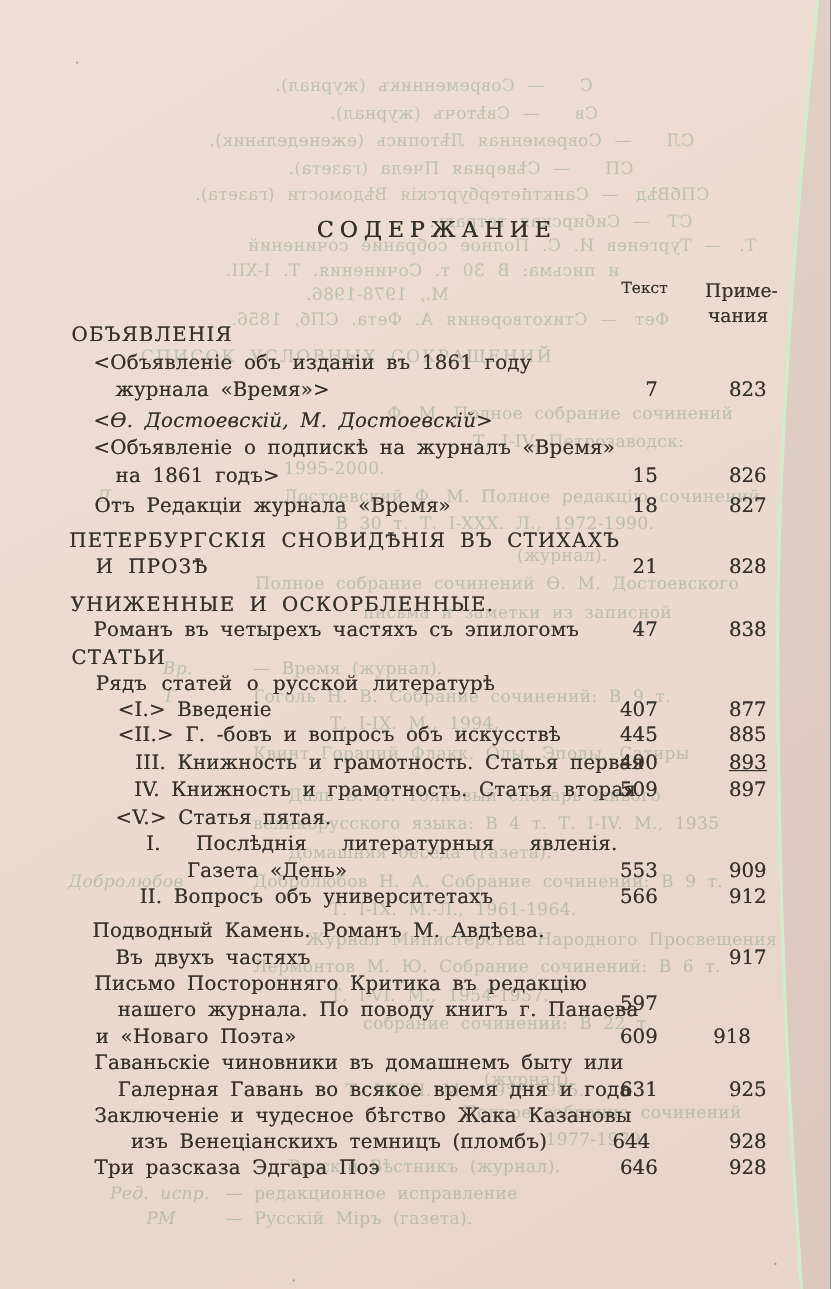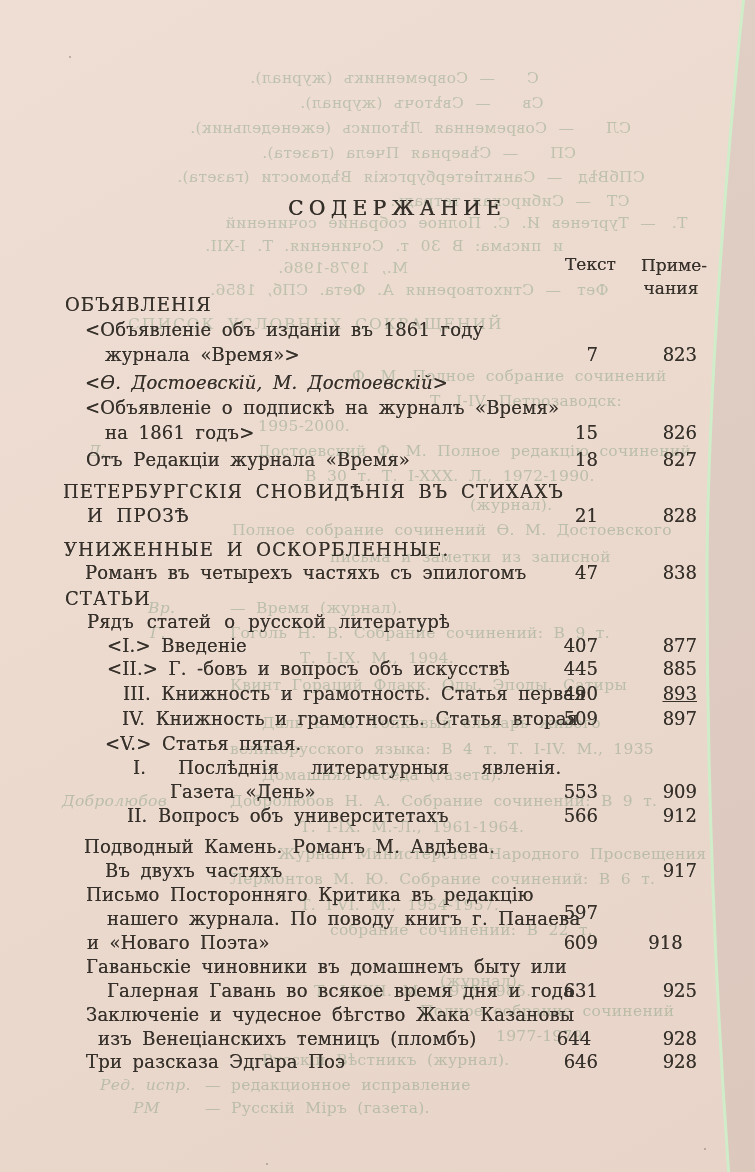--- a/index.html
+++ b/index.html
@@ -18,21 +18,21 @@
   .caps{letter-spacing:1.1px;word-spacing:6px;}
   .it{font-style:italic;}
   .num{position:absolute;font-size:18px;line-height:20px;text-align:right;
        text-shadow:0 0 .6px rgba(53,47,40,.75);}
   .n1{left:550px;width:48px;}
   .n2{left:634px;width:63px;}
   .title{
     position:absolute;left:288px;top:196px;font-size:20px;letter-spacing:5.5px;
     white-space:nowrap;text-shadow:.4px 0 0 currentColor;
   }
-  .col1{position:absolute;left:565px;top:254px;font-size:17px;
+  .col1{position:absolute;left:565px;top:254px;font-size:14px;
         text-shadow:0 0 .5px rgba(53,47,40,.7);}
   .col2{position:absolute;left:641px;top:254px;width:60px;text-align:center;
         font-size:17px;line-height:23px;text-shadow:0 0 .5px rgba(53,47,40,.7);}
   
   .ghost{
     position:absolute;white-space:nowrap;font-size:15.5px;line-height:17px;
     color:#87a183;opacity:.48;word-spacing:5px;letter-spacing:.3px;
     filter:blur(.4px);
   }
   .mirror{transform:scaleX(-1);opacity:.5;color:#8fa78b;word-spacing:6px;}
@@ -152,21 +152,21 @@
       <span class="t-line" style="left: 86px; top: 885px;">Письмо Посторонняго Критика въ редакцію</span>
       <span class="t-line" style="left: 107px; top: 909px;">нашего журнала. По поводу книгъ г. Панаева</span>
       <span class="t-line" style="left: 87px; top: 933px;">и «Новаго Поэта»</span>
       <span class="num n1" style="top: 933px;">609</span>
       <span class="num n2" style="top: 933px; text-align: center;">918</span>
       <span class="t-line" style="left: 86px; top: 957px;">Гаваньскіе чиновники въ домашнемъ быту или</span>
       <span class="t-line" style="left: 107px; top: 981px;">Галерная Гавань во всякое время дня и года</span>
       <span class="num n1" style="top: 981px;">631</span>
       <span class="num n2" style="top: 981px;">925</span>
       <span class="t-line" style="left: 86px; top: 1005px;">Заключеніе и чудесное бѣгство Жака Казановы</span>
-      <span class="t-line" style="left: 98px; top: 1029px;">изъ Венеціанскихъ темницъ (пломбъ)</span>
+      <span class="t-line" style="left: 119px; top: 1029px;">изъ Венеціанскихъ темницъ (пломбъ)</span>
       <span class="num n1" style="top: 1029px; text-align: center;">644</span>
       <span class="num n2" style="top: 1029px;">928</span>
       <span class="t-line" style="left: 86px; top: 1052px;">Три разсказа Эдгара Поэ</span>
       <span class="num n1" style="top: 1052px;">646</span>
       <span class="num n2" style="top: 1052px;">928</span>
     </div>
 
   <svg class="edge" width="755" height="1172" viewBox="0 0 755 1172">
     <path d="M744,-5 C724,180 707,420 707,580 C707,820 717,1010 729,1177 L762,1177 L762,-5 Z" fill="rgba(150,130,125,0.14)"></path>
     <path d="M744,-5 C724,180 707,420 707,580 C707,820 717,1010 729,1177" fill="none" stroke="#cfeec9" stroke-width="3" opacity="0.95"></path>

